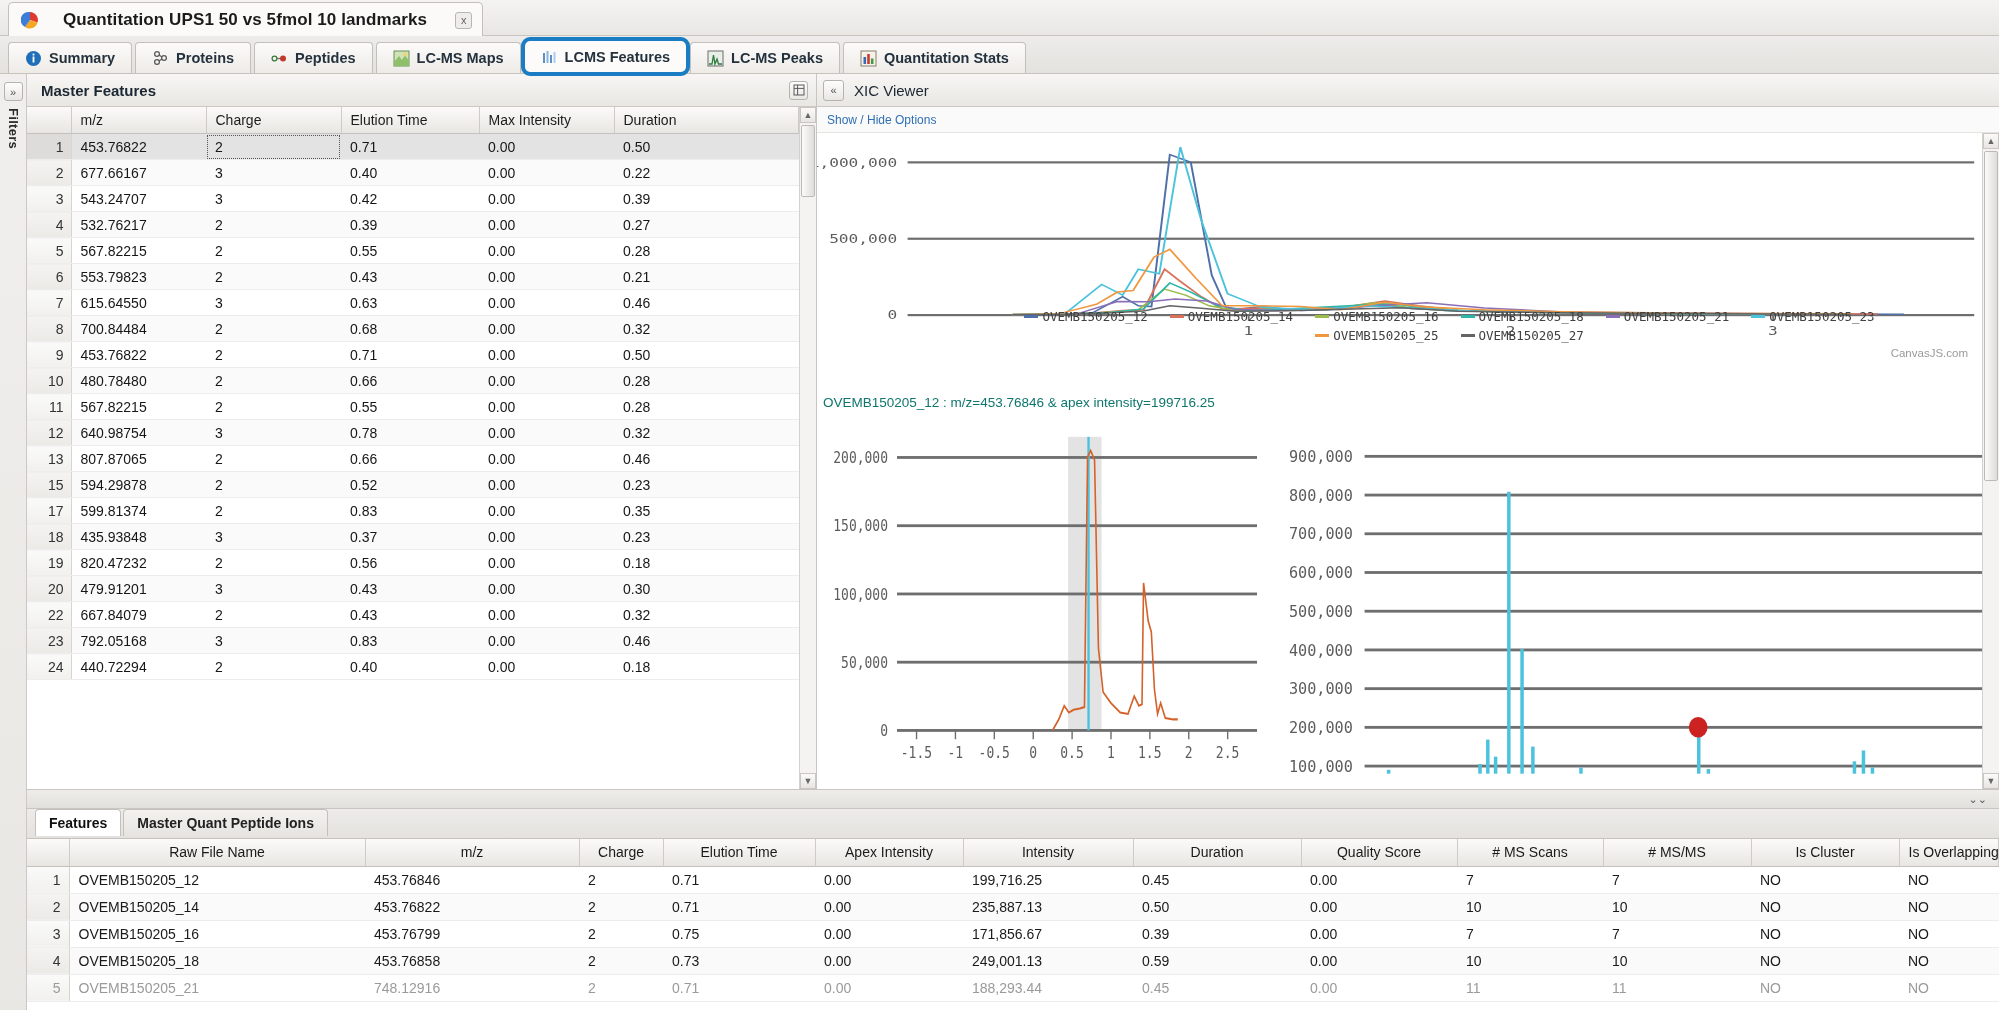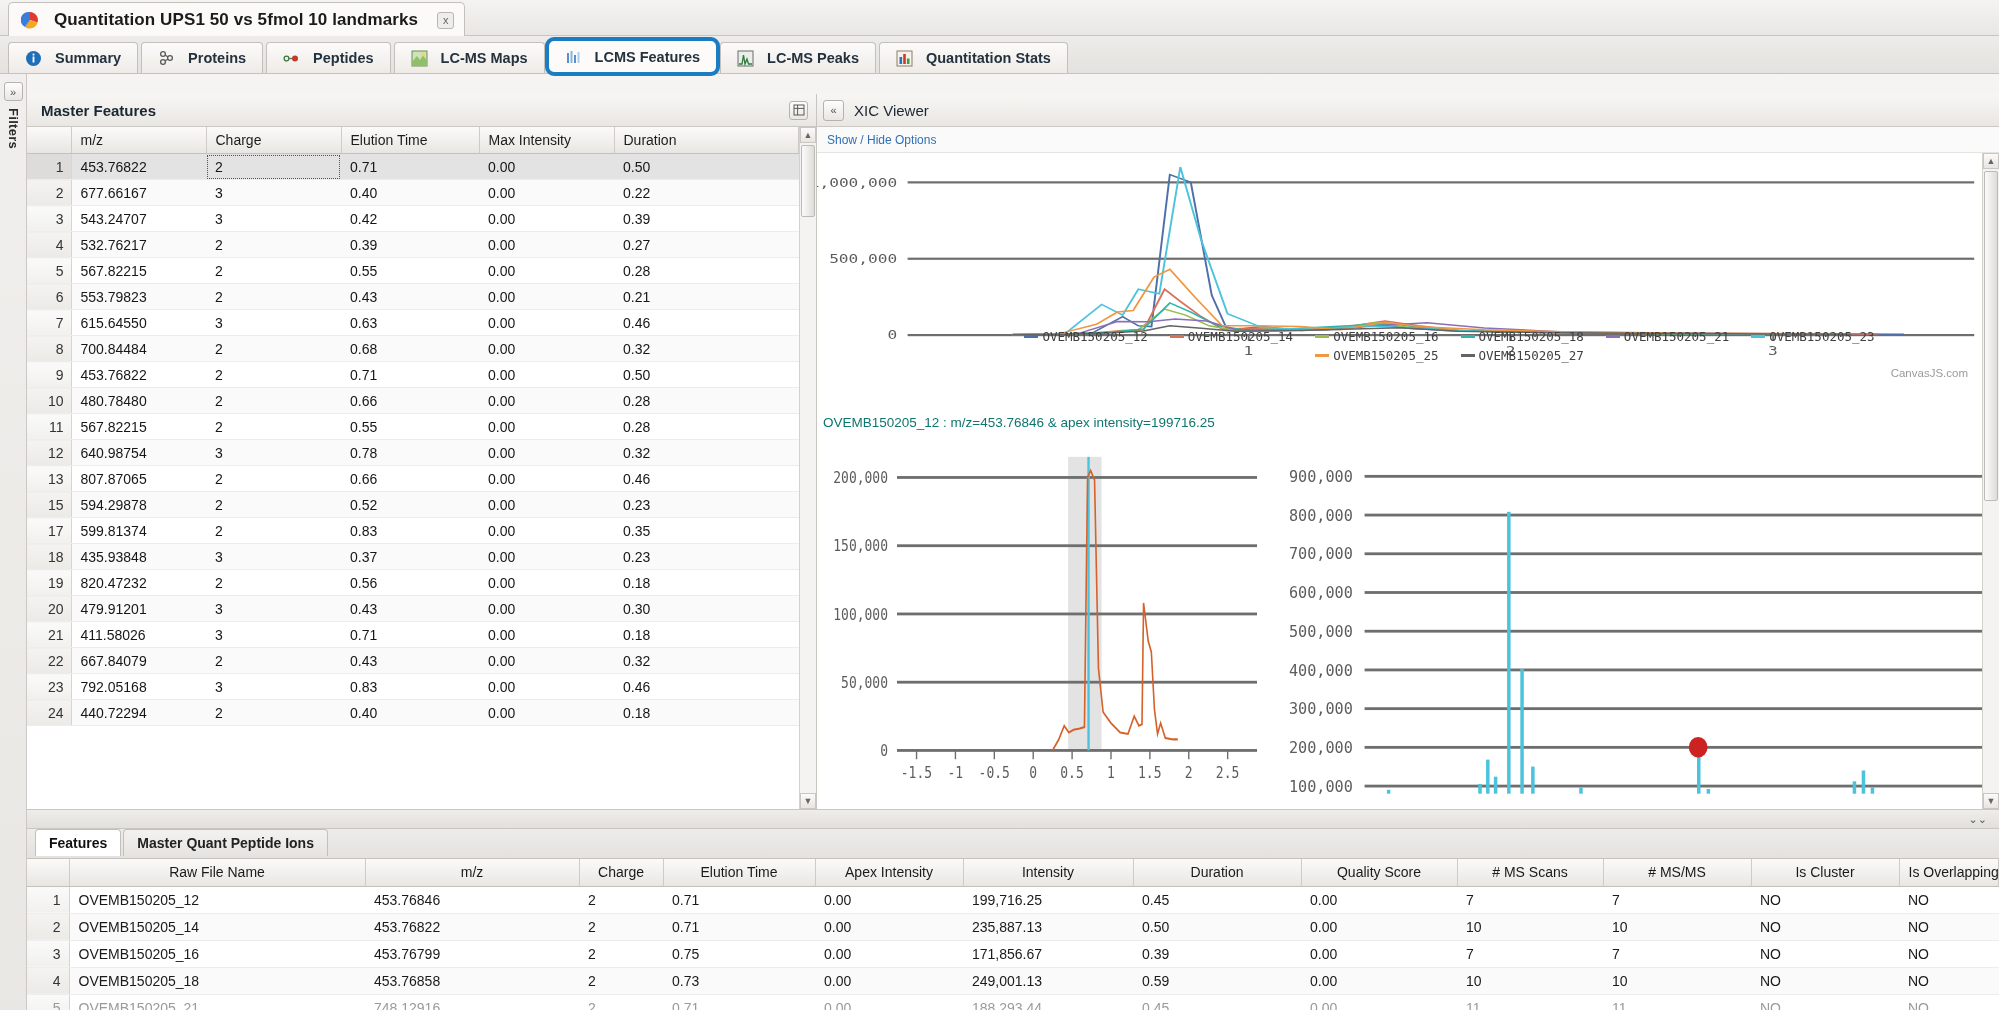--- a/index.html
+++ b/index.html
@@ -23,21 +23,21 @@
   .titlebar {
     height: 36px;
     position: relative;
     background: linear-gradient(180deg,#f4f3f1 0%,#e9e7e4 100%);
     border-bottom: 1px solid #c9c6c2;
     flex: 0 0 auto;
   }
   .win-tab {
     position: absolute; left: 8px; top: 2px;
     height: 35px;
-    display: flex; align-items: center; gap: 15px;
+    display: flex; align-items: center; gap: 24px;
     padding: 0 10px 0 12px;
     background: #fbfaf9;
     border: 1px solid #c3c0bc;
     border-bottom: none;
     border-radius: 5px 5px 0 0;
   }
   .win-tab .title {
     font-weight: bold; font-size: 17px; color: #1b1b1b;
     letter-spacing: .1px;
   }
@@ -58,21 +58,21 @@
     height: 38px;
     flex: 0 0 auto;
     display: flex; align-items: flex-end;
     padding-left: 8px;
     background: linear-gradient(180deg,#eeecea 0%,#e4e2de 100%);
     border-bottom: 1px solid #c6c3bf;
     position: relative;
   }
   .tab {
     height: 31px;
-    display: flex; align-items: center; gap: 13px;
+    display: flex; align-items: center; gap: 7px;
     padding: 0 16px;
     margin-right: 3px;
     background: linear-gradient(180deg,#fcfbfa 0%,#eeebe7 100%);
     border: 1px solid #c3c0bc;
     border-bottom: none;
     border-radius: 4px 4px 0 0;
     font-size: 14.5px; font-weight: bold; color: #24323e;
     cursor: pointer;
     white-space: nowrap;
   }
@@ -464,21 +464,21 @@
     </div>
   </div>
 
   <div class="body">
 
     <div class="filter-rail">
       <div class="rail-btn">»</div>
       <div class="rail-label">Filters</div>
     </div>
 
-    <div style="flex:1 1 auto; display:flex; flex-direction:column; min-width:0; min-height:0;margin-top:20px;">
+    <div style="flex:1 1 auto; display:flex; flex-direction:column; min-width:0; min-height:0;">
 
       <div class="upper">
 
         <div class="mf-panel">
           <div class="panel-head">
             <span>Master Features</span>
             <span class="mini-btn">
               <svg width="12" height="12" viewBox="0 0 12 12">
                   <rect x="1" y="1" width="10" height="10" fill="none" stroke="#5a5a5a"></rect>
                   <line x1="1" y1="4.4" x2="11" y2="4.4" stroke="#5a5a5a"></line>
@@ -644,28 +644,20 @@
                       <td>0.00</td>
                       <td>0.18</td>
                     </tr>
                     <tr>
                       <td class="num">20</td>
                       <td>479.91201</td>
                       <td>3</td>
                       <td>0.43</td>
                       <td>0.00</td>
                       <td>0.30</td>
-                    </tr>
-                    <tr>
-                      <td class="num">21</td>
-                      <td>411.58026</td>
-                      <td>3</td>
-                      <td>0.71</td>
-                      <td>0.00</td>
-                      <td>0.18</td>
                     </tr>
                     <tr>
                       <td class="num">22</td>
                       <td>667.84079</td>
                       <td>2</td>
                       <td>0.43</td>
                       <td>0.00</td>
                       <td>0.32</td>
                     </tr>
                     <tr>

